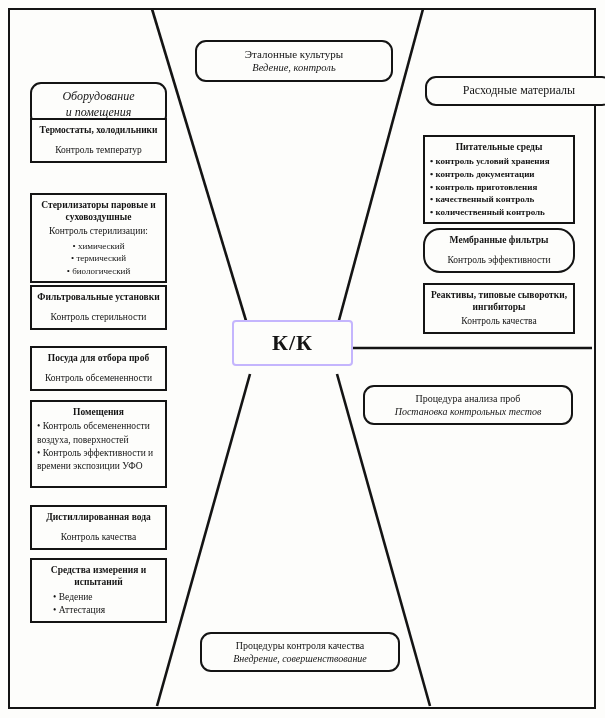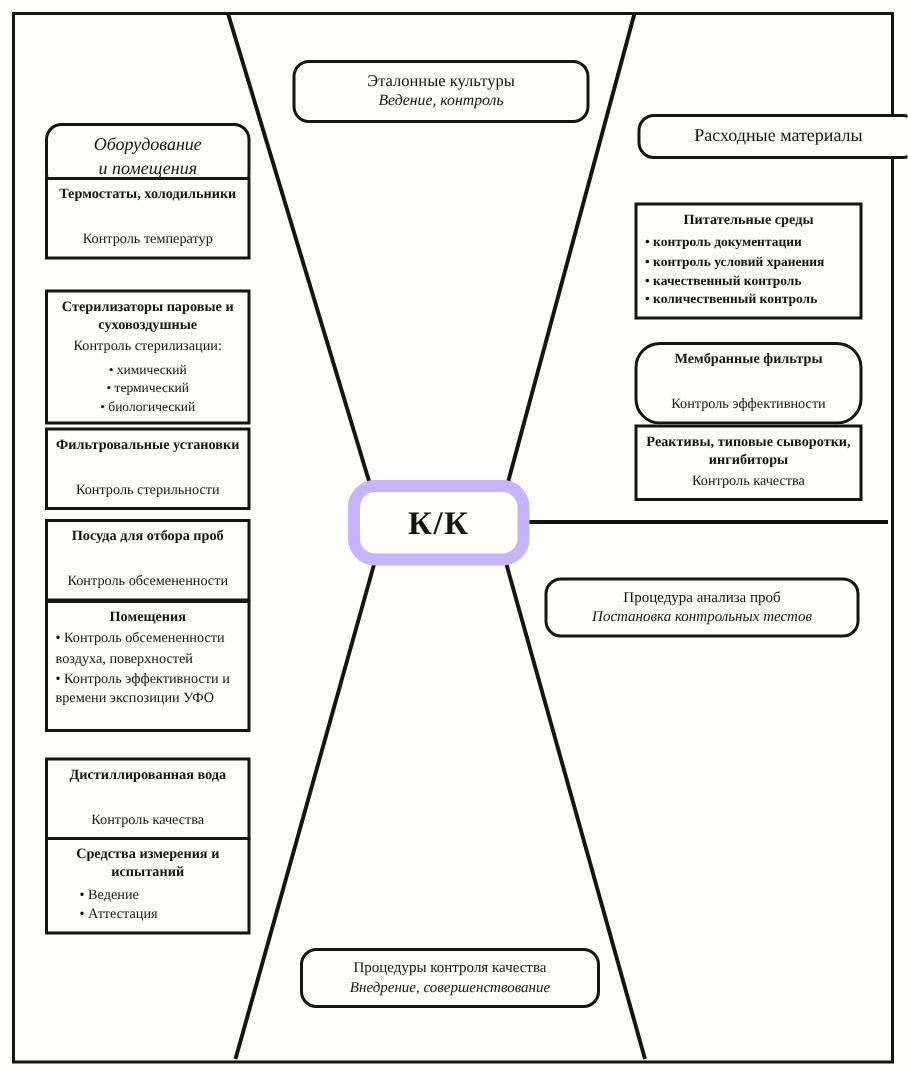--- a/index.html
+++ b/index.html
@@ -15,29 +15,29 @@
   }
   svg.lines{position:absolute;left:0;top:0;width:605px;height:718px;}
   .box{
     position:absolute;background:#fdfdfb;border:2px solid #141414;
     text-align:center;box-sizing:border-box;padding:4px 3px;
   }
   .rounded{
     border:2.5px solid #141414;border-radius:11px;padding:5px 4px;
   }
   .center-box{
-    position:absolute;left:232px;top:320px;width:121px;height:57px;
-    background:#fdfdfb;border:8px solid #c4b5fd;border-radius:18px;
+    position:absolute;left:232px;top:320px;width:121px;height:46px;
+    background:#fdfdfb;border:2px solid #c4b5fd;border-radius:4px;
     display:flex;align-items:center;justify-content:center;
     font-size:22px;font-weight:bold;letter-spacing:1px;box-sizing:border-box;
   }
   .hdr{font-size:12px;font-weight:normal;line-height:1.3;}
   .hdr.italic{font-style:italic;}
   .btitle{font-size:9.5px;font-weight:bold;line-height:1.3;}
-  .bbody{font-size:9.5px;line-height:1.35;margin-top:18px;}
+  .bbody{font-size:9.5px;line-height:1.35;margin-top:8px;}
   .bignote-title{font-size:11px;font-weight:normal;line-height:1.3;}
   .bignote-sub{font-size:10.5px;font-style:italic;line-height:1.3;}
   .bullets{font-size:9px;line-height:1.4;text-align:left;margin-top:2px;padding:0 2px;}
   .bullets.centered{text-align:center;padding:0;}
   .bullets.boldish div{font-weight:bold;}
   .lbx{left:30px;width:137px;}
   .rbx{left:423px;width:152px;}
 </style>
 </head>
 <body>
@@ -124,22 +124,23 @@
   </div>
 </div>
 
 <div class="box rounded rbx" style="left:425px;top:76px;width:188px;border-radius:11px;">
   <div class="hdr">Расходные материалы</div>
 </div>
 
 <div class="box rbx" style="top:135px;min-height:78px;">
   <div class="btitle">Питательные среды</div>
   <div class="bullets boldish" style="font-size:9px;">
+    <div>• контроль условий хранения</div>
     <div>• контроль документации</div>
-    <div>• контроль условий хранения</div>
+    <div>• контроль приготовления</div>
     <div>• качественный контроль</div>
     <div>• количественный контроль</div>
   </div>
 </div>
 
 <div class="box rbx" style="top:228px;min-height:40px;border-radius:17px;">
   <div class="btitle">Мембранные фильтры</div>
   <div class="bbody">Контроль эффективности</div>
 </div>
 

